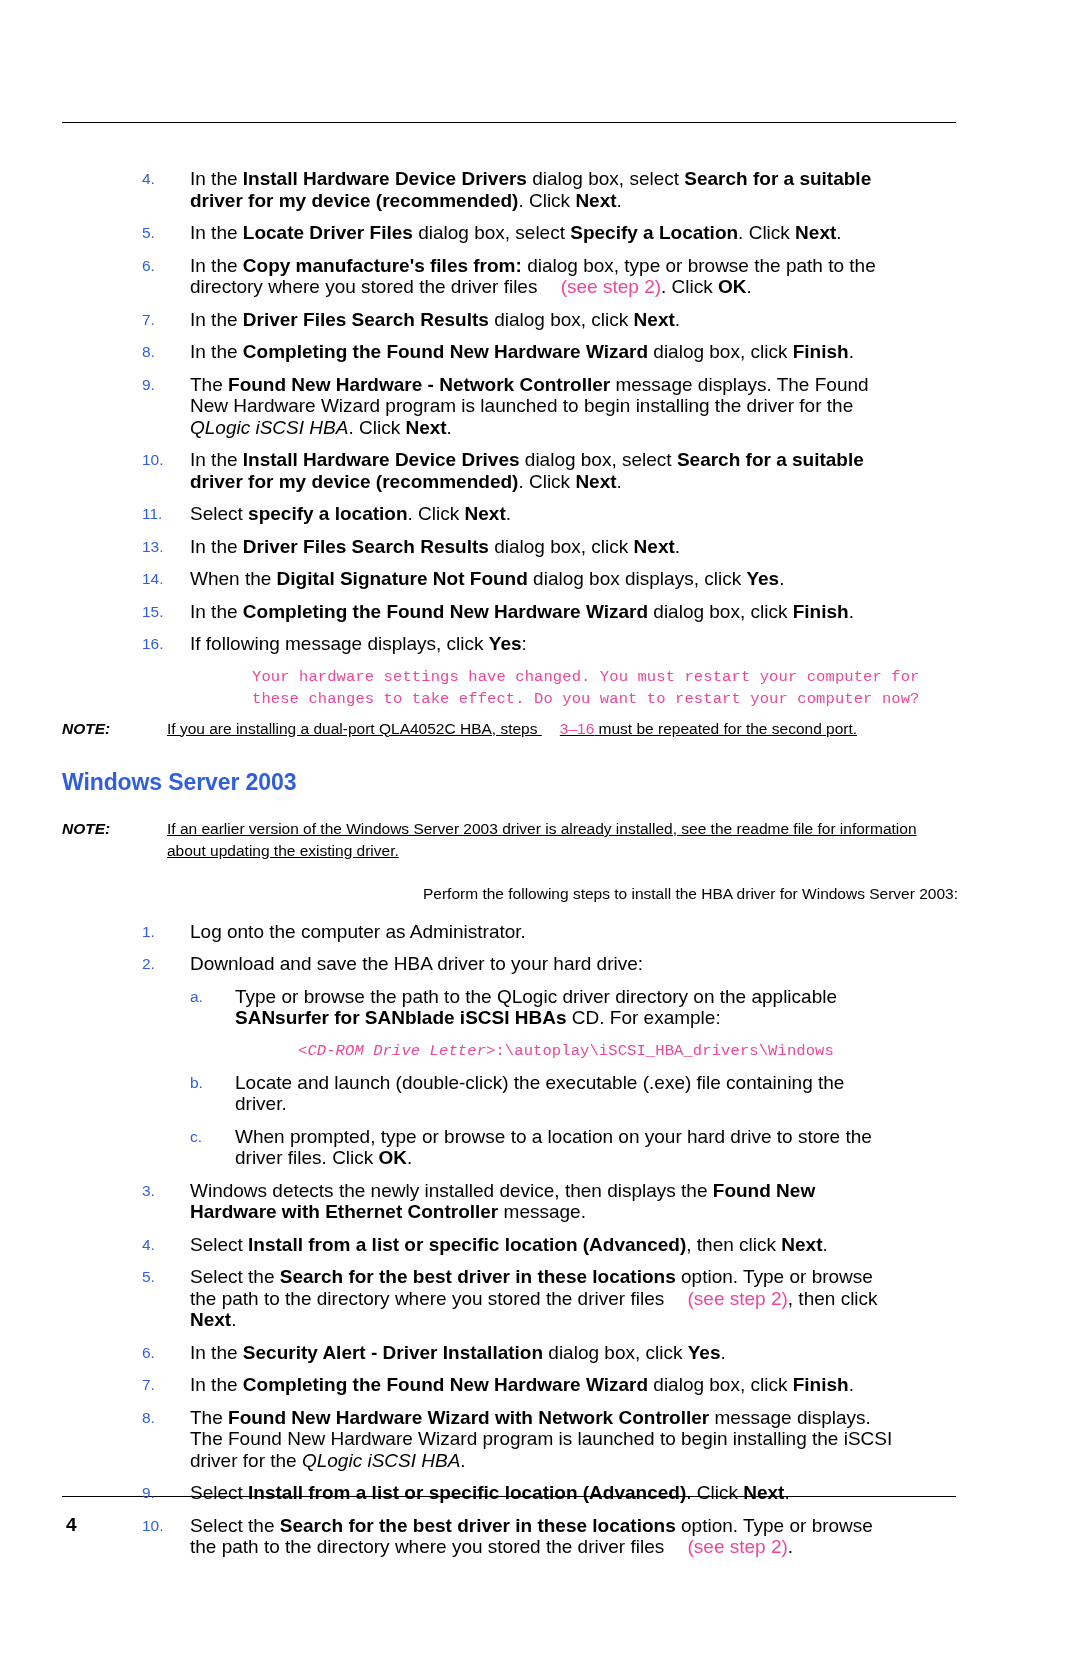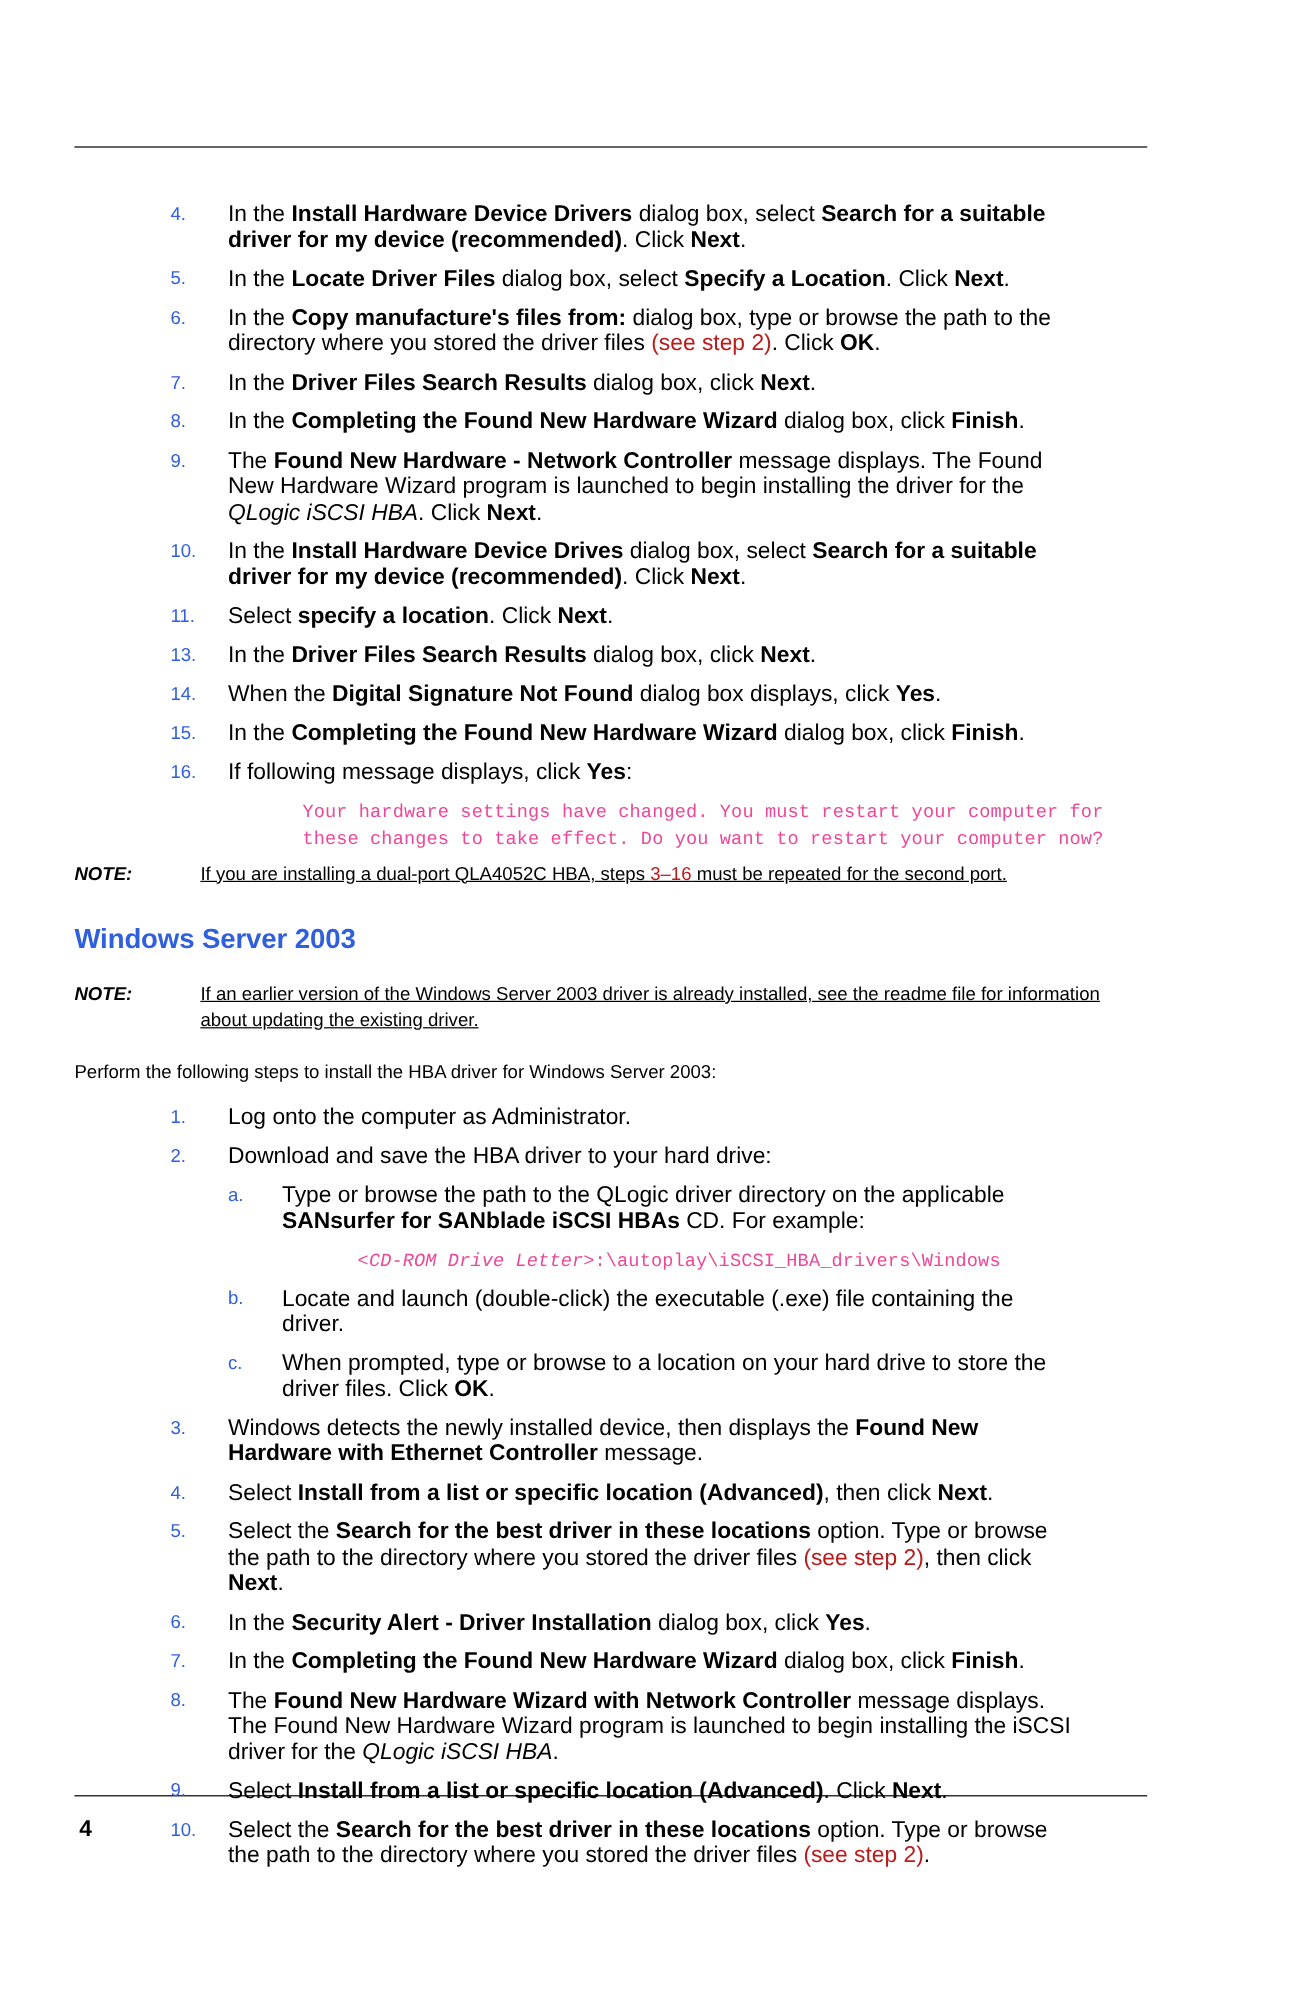--- a/index.html
+++ b/index.html
@@ -63,21 +63,21 @@
   .lvl2 > .txt { width: 665px; }
 
   .txt {
     font-size: 19px;
     line-height: 21.5px;
     color: #000;
     flex: 0 0 auto;
   }
   b { font-weight: bold; }
   i { font-style: italic; }
-  .blue { color: #b91c1c; }
+  .blue { color: #ec4899; margin-left: 18px; }
 
   
   .code {
     font-family: "Liberation Mono", monospace;
     font-size: 15.5px;
     line-height: 22px;
     letter-spacing: 0.1px;
     color: #ec4899;
   }
   .code i { font-style: italic; }
@@ -112,20 +112,21 @@
     font-size: 23px;
     font-weight: bold;
     margin: 30px 0 0 0;
     letter-spacing: -0.1px;
   }
 
   p.para {
     font-size: 15.5px;
     line-height: 21.5px;
     margin: 22px 0 0 0;
+    text-align: right;
   }
   .spacer-md { height: 16px; }
 
   
   .folio {
     position: absolute;
     left: 66px;
     top: 1514px;
     font-size: 19px;
     font-weight: bold;

